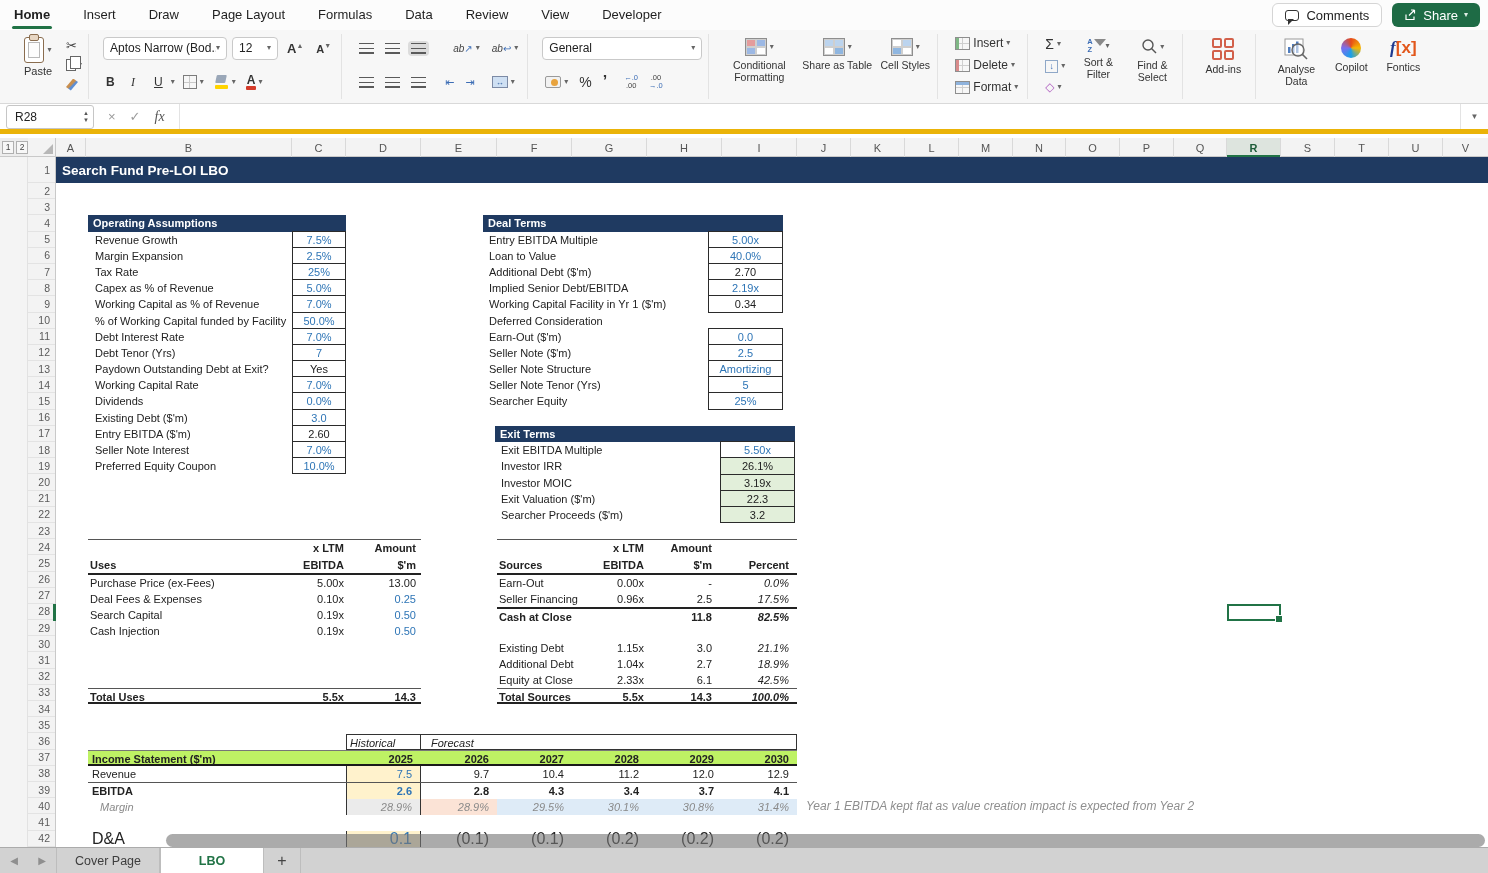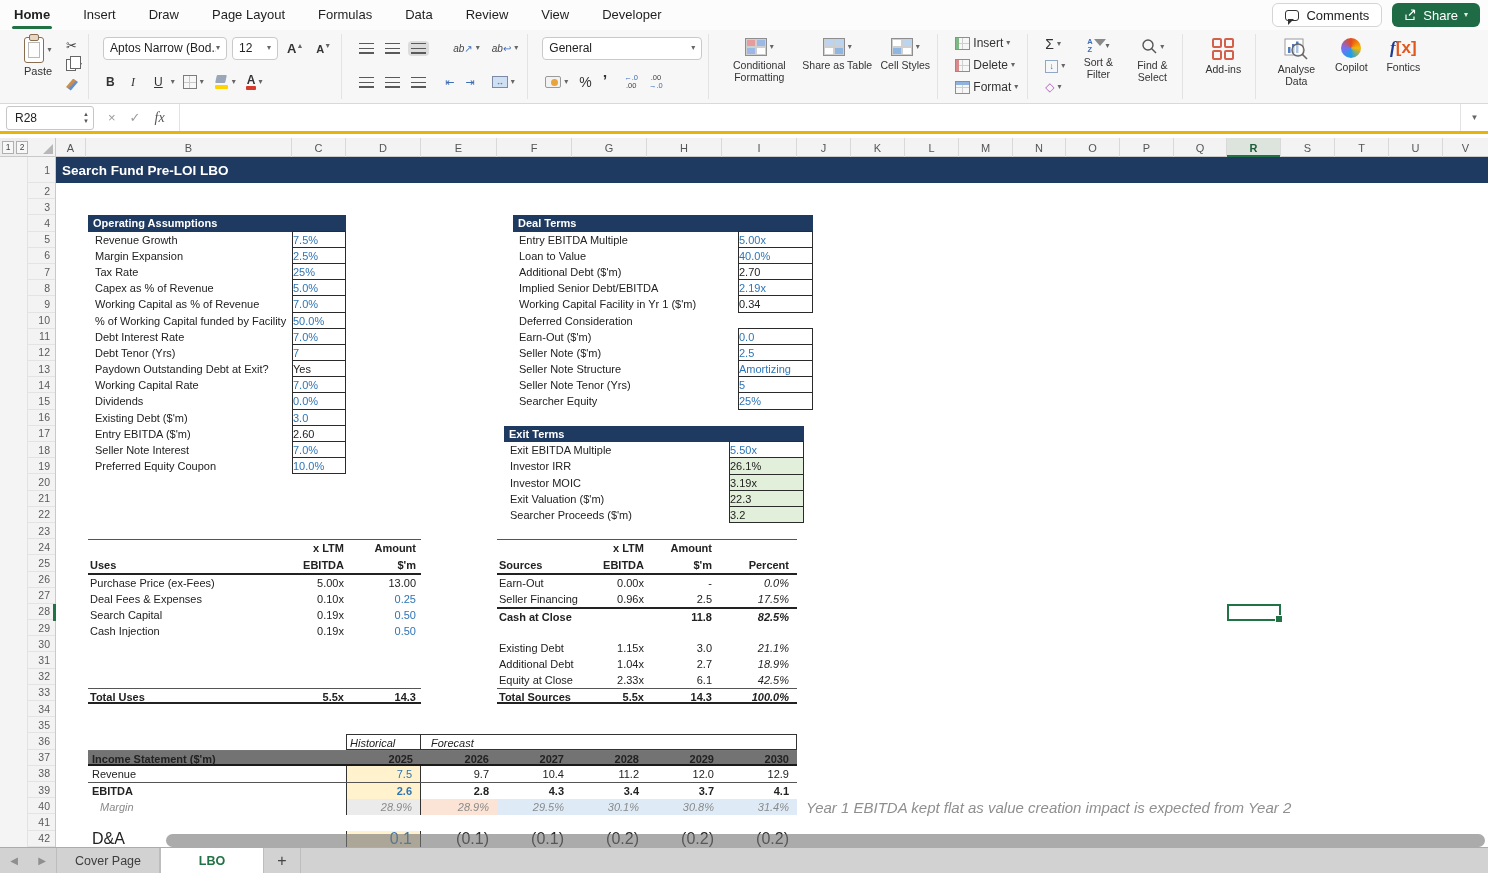--- a/index.html
+++ b/index.html
@@ -84,21 +84,21 @@
   .funnel{width:0;height:0;border:6px solid transparent;border-top:7px solid #8a8a8a;display:inline-block;margin-left:1px}
   .mag{display:inline-block}
   .addins-icon{width:22px;height:22px;display:grid;grid-template-columns:1fr 1fr;grid-template-rows:1fr 1fr;gap:2px}
   .addins-icon i{border:2px solid #D2604A;border-radius:2px}
   .copilot-icon{width:20px;height:20px;border-radius:50%;background:conic-gradient(#e64a19,#f6b704,#18a0e8,#7a6ff0,#e64a19)}
   .fontics-icon{font-size:17px;font-weight:bold}
   .fontics-icon .f{color:#1F3A8F;font-family:"Liberation Serif",serif;font-style:italic}
   .fontics-icon .x{color:#E2571B}
 
   
-  .fbar{position:absolute;left:0;top:104px;width:100%;height:30px;background:#fff;border-bottom:3px solid #eab308;display:flex;align-items:center}
+  .fbar{position:absolute;left:0;top:104px;width:100%;height:30px;background:#fff;border-bottom:5px solid #eab308;display:flex;align-items:center}
   .namebox{width:88px;height:24px;margin-left:6px;border:1px solid #c6c6c6;border-radius:3px;background:#fff;display:flex;align-items:center;font-size:12px;padding-left:8px;color:#222;position:relative}
   .namebox .spin{margin-left:auto;display:flex;flex-direction:column;align-items:center;font-size:6px;color:#555;padding-right:4px;line-height:1.1}
   .fbtns{display:flex;align-items:center;gap:14px;padding:0 14px;color:#9a9a9a;font-size:13px}
   .fx{font-family:"Liberation Serif",serif;font-style:italic;color:#555;font-size:14px}
   .finput{flex:1;height:100%;border-left:1px solid #e3e3e3;font-size:12px;color:#222;display:flex;align-items:center;padding-left:8px}
   .fdrop{width:28px;height:100%;border-left:1px solid #e3e3e3;display:flex;align-items:center;justify-content:center;color:#666;font-size:8px}
 
   
   .outline-hdr{position:absolute;left:0;top:138px;width:28px;height:19px;background:#ededed;display:flex;align-items:center;gap:2px;padding-left:2px;border-bottom:1px solid #c9c9c9}
   .olbtn{width:12px;height:13px;border:1px solid #b0b0b0;background:#f7f7f7;font-size:8.5px;color:#444;display:flex;align-items:center;justify-content:center}
@@ -122,21 +122,21 @@
   .sect-hdr{background:#1F3A61;color:#fff;font-weight:bold;font-size:11px;display:flex;align-items:center;padding-left:5px;height:16.2px}
   .trow{display:flex;height:16.2px;line-height:16.2px;font-size:11px}
   .blue{color:#2E75B6}
   .graytxt{color:#8a8a8a}
   .bold{font-weight:bold}
   .ital{font-style:italic}
   
   .atable{position:absolute}
   .albl{flex:1;padding-left:7px;white-space:nowrap}
   .albl.ind{padding-left:17px}
-  .abox{width:54px;border:1px solid #2b2b2b;margin-top:-1px;text-align:left;background:#fff;white-space:nowrap}
+  .abox{width:54px;border:1px solid #2b2b2b;margin-top:-1px;text-align:center;background:#fff;white-space:nowrap}
   .abox.w75{width:75px}
   .abox.nobox{border:none;background:transparent}
   .abox.green{background:#E2EFDA;color:#222}
   
   .fin-table{position:absolute;font-size:11px}
   .hdrblock{border-top:1px solid #555;border-bottom:2px solid #222}
   .u-lbl{width:204px;padding-left:2px;white-space:nowrap}
   .u-mult{width:54px;text-align:right;padding-right:2px}
   .u-amt{width:75px;text-align:right;padding-right:5px}
   .s-lbl{width:75px;padding-left:2px;white-space:nowrap}
@@ -146,29 +146,29 @@
   .totrow{border-top:1px solid #555;border-bottom:2px solid #222;font-weight:bold}
   .srow.subtotal{border-top:2px solid #222;font-weight:bold}
   
   .is-table{position:absolute;left:88px;top:733.8px;width:709px;font-size:11px}
   .islbl{width:258px;padding-left:4px;white-space:nowrap}
   .iscell{width:75px;text-align:right;padding-right:8px;white-space:nowrap}
   .iscell:nth-child(3){width:76px}
   .isrow{display:flex;height:16.2px;line-height:16.2px}
   .histcell{width:75px;border:1px solid #333;font-style:italic;padding-left:3px}
   .fcastcell{width:376px;border:1px solid #333;border-left:none;font-style:italic;padding-left:10px}
-  .yearband{background:#737373;border-top:1px solid #777;border-bottom:2.5px solid #1a1a1a;font-weight:bold}
+  .yearband{background:#bef264;border-top:1px solid #777;border-bottom:2.5px solid #1a1a1a;font-weight:bold}
   .ebrow{border-top:1px solid #555;font-weight:bold}
   .bg-yellow{background:#FFF2CC}
   .bg-gray{background:#EBEBEB}
   .bg-peach{background:#FBE3D6}
   .bg-blue{background:#DEEBF7}
   .bordered{border-left:1px solid #333;border-right:1px solid #333}
   .darow{position:absolute;left:88px;top:831px;width:709px;border-bottom:2px solid #555}
-  .note{position:absolute;left:806px;top:799px;font-size:15px;font-style:italic;color:#8f8f8f;white-space:nowrap}
+  .note{position:absolute;left:806px;top:799px;font-size:12px;font-style:italic;color:#8f8f8f;white-space:nowrap}
   
   .selbox{position:absolute;left:1227px;top:604px;width:54px;height:16.5px;border:2px solid #217346;background:transparent}
   .selbox::after{content:"";position:absolute;right:-4px;bottom:-4px;width:6px;height:6px;background:#217346;border:1px solid #fff}
   .hscroll{position:absolute;left:166px;top:834px;width:1319px;height:13px;border-radius:7px;background:rgba(120,120,120,0.62)}
 
   
   .tabbar{position:absolute;left:0;top:847px;width:100%;height:26px;background:#d2d2d2;border-top:1px solid #ababab;display:flex;align-items:stretch;font-size:12.5px}
   .tb-arrows{width:56px;display:flex;align-items:center;justify-content:space-around;color:#8f8f8f;font-size:10px}
   .stab{display:flex;align-items:center;justify-content:center;border-right:1px solid #bdbdbd;border-left:1px solid #bdbdbd;padding:0 18px;color:#3d3d3d;min-width:104px}
   .stab.active{background:#fff;color:#217346;font-weight:bold;border-left:1px solid #bdbdbd}
@@ -734,21 +734,21 @@
           <div class="abox blue">7.0%</div>
         </div>
 
         <div class="trow">
           <div class="albl">Preferred Equity Coupon</div>
           <div class="abox blue">10.0%</div>
         </div>
 
     </div>
 
-    <div class="atable" style="left:457px;top:58.4px;width:300px">
+    <div class="atable" style="left:427px;top:58.4px;width:300px">
       <div class="sect-hdr">Deal Terms</div>
 
         <div class="trow">
           <div class="albl" style="padding-left:6px">Entry EBITDA Multiple</div>
           <div class="abox blue w75">5.00x</div>
         </div>
 
         <div class="trow">
           <div class="albl" style="padding-left:6px">Loan to Value</div>
           <div class="abox blue w75">40.0%</div>
@@ -794,21 +794,21 @@
           <div class="abox blue w75">5</div>
         </div>
 
         <div class="trow">
           <div class="albl" style="padding-left:6px">Searcher Equity</div>
           <div class="abox blue w75">25%</div>
         </div>
 
     </div>
 
-    <div class="atable" style="left:448px;top:269px;width:300px">
+    <div class="atable" style="left:439px;top:269px;width:300px">
       <div class="sect-hdr">Exit Terms</div>
 
         <div class="trow">
           <div class="albl" style="padding-left:6px">Exit EBITDA Multiple</div>
           <div class="abox blue w75">5.50x</div>
         </div>
 
         <div class="trow">
           <div class="albl" style="padding-left:6px">Investor IRR</div>
           <div class="abox green w75">26.1%</div>

